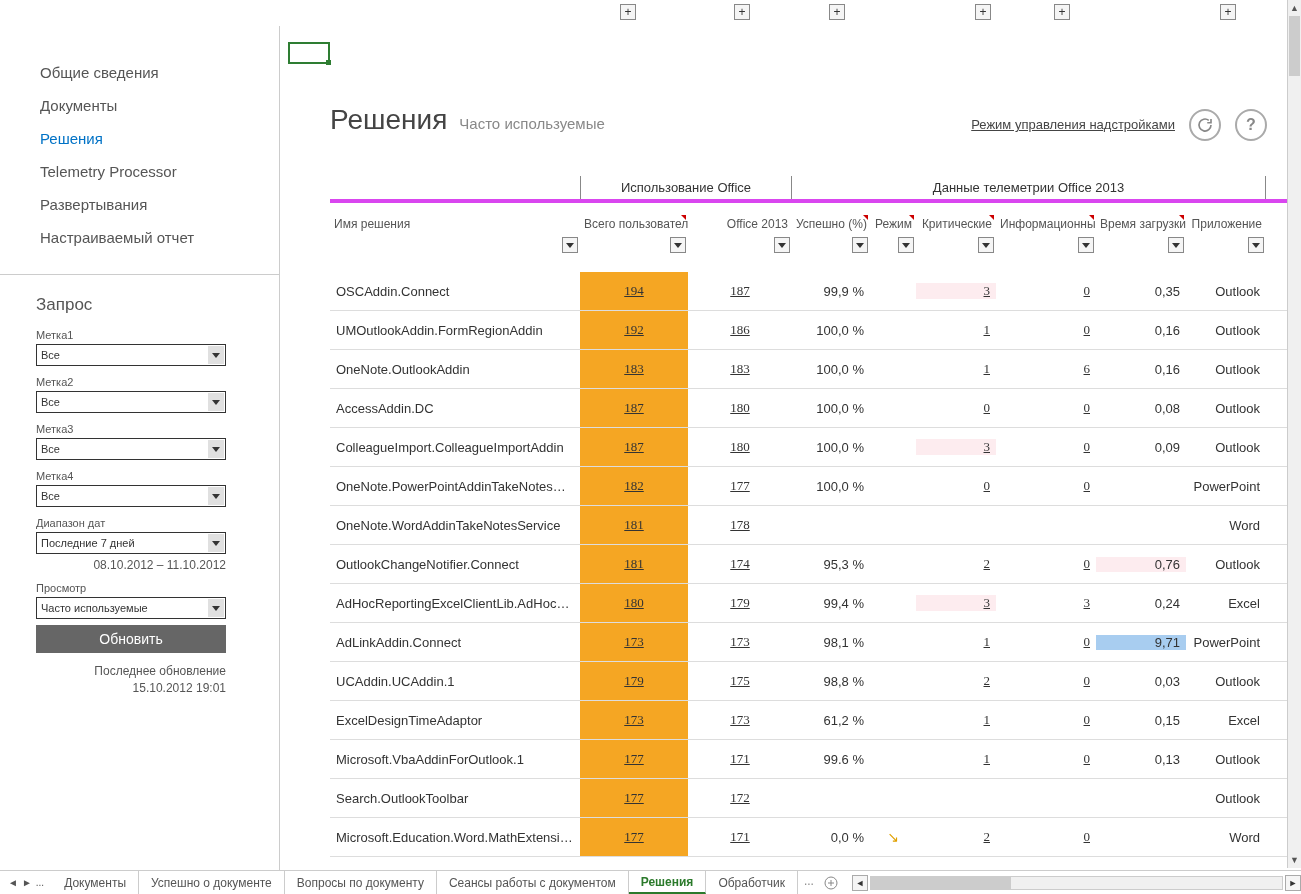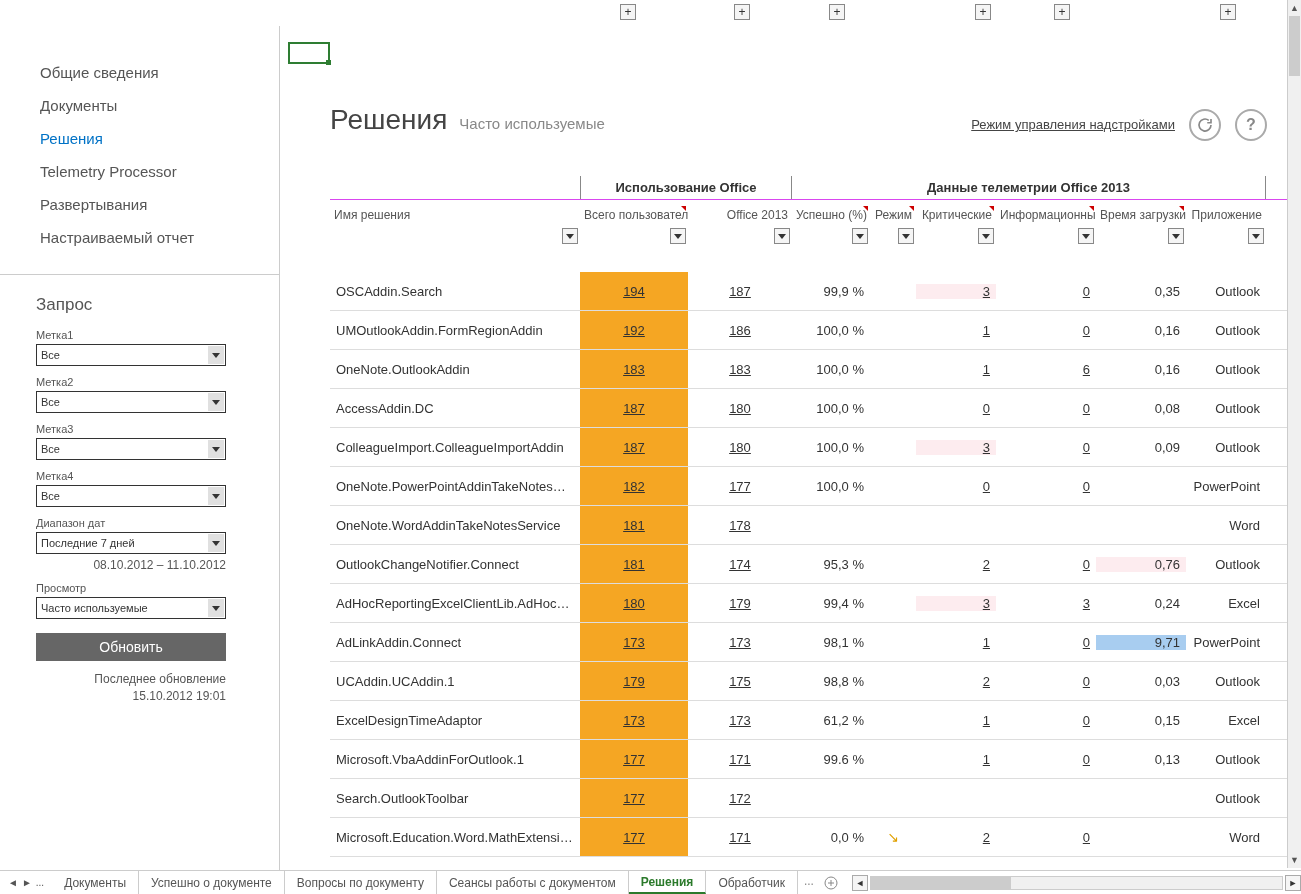--- a/index.html
+++ b/index.html
@@ -12,37 +12,37 @@
 .nav { padding: 30px 20px 20px 40px; }
 .nav-item { padding: 8px 0; font-size: 15px; color: #555; cursor: pointer; }
 .nav-item.active { color: #0072c6; }
 
 .query { border-top: 1px solid #ccc; padding: 20px 36px; }
 .query-title { font-size: 17px; color: #555; margin-bottom: 14px; }
 .q-label { font-size: 11px; color: #555; margin-bottom: 3px; margin-top: 10px; }
 .q-select { width: 190px; height: 22px; border: 1px solid #333; padding: 1px 4px; font-size: 11px; background: #fff; display: flex; align-items: center; justify-content: space-between; cursor: pointer; }
 .q-select .arrow { width: 16px; height: 18px; background: #e0e0e0; display: flex; align-items: center; justify-content: center; margin: -1px -3px -1px 0; }
 .date-range { font-size: 12px; color: #555; text-align: right; width: 190px; margin-top: 4px; }
-.refresh-btn { width: 190px; height: 28px; background: #666; color: #fff; border: none; font-size: 14px; margin-top: 14px; cursor: pointer; }
+.refresh-btn { width: 190px; height: 28px; background: #666; color: #fff; border: none; font-size: 14px; margin-top: 6px; cursor: pointer; }
 .last-update { text-align: right; width: 190px; font-size: 12px; color: #555; margin-top: 10px; line-height: 1.4; }
 
 .main { position: absolute; left: 282px; top: 26px; right: 14px; bottom: 26px; overflow: hidden; }
 .selbox { position: absolute; left: 6px; top: 16px; width: 42px; height: 22px; border: 2px solid #2e7d32; background: #fff; }
 .selbox::after { content:""; position:absolute; right:-3px; bottom:-3px; width:5px; height:5px; background:#2e7d32; }
 
 .title-row { padding: 78px 20px 10px 48px; display: flex; align-items: baseline; justify-content: space-between; }
 .title-left { display: flex; align-items: baseline; gap: 12px; }
 .page-title { font-size: 28px; color: #444; font-weight: 300; }
 .page-sub { font-size: 15px; color: #888; }
 .title-right { display: flex; align-items: center; gap: 14px; }
 .mode-link { font-size: 13px; color: #444; text-decoration: underline; cursor: pointer; }
 .circle-btn { width: 32px; height: 32px; border: 2px solid #aaa; border-radius: 50%; display: flex; align-items: center; justify-content: center; color: #888; font-size: 16px; cursor: pointer; font-weight: bold; }
 
 .tbl-wrap { position: absolute; top: 150px; left: 48px; right: 0; bottom: 0; overflow: hidden; }
-.grp-head { display: flex; border-bottom: 1px solid #d946ef; margin-bottom: 6px; font-weight: bold; }
+.grp-head { display: flex; border-bottom: 4px solid #d946ef; margin-bottom: 12px; }
 .grp-head .g { text-align: center; font-size: 13px; color: #333; padding: 4px 0; }
 .col-name { width: 250px; }
 .col-users { width: 108px; }
 .col-office { width: 104px; }
 .col-success { width: 78px; }
 .col-trend { width: 46px; }
 .col-crit { width: 80px; }
 .col-info { width: 100px; }
 .col-load { width: 90px; }
 .col-app { width: 80px; }
@@ -55,21 +55,21 @@
 .filter-row { display: flex; margin-top: 2px; }
 .filter-cell { display: flex; justify-content: flex-end; padding-right: 2px; }
 .filter-btn { width: 16px; height: 16px; border: 1px solid #888; background: #f5f5f5; display: flex; align-items: center; justify-content: center; cursor: pointer; }
 
 .data-rows { position: absolute; top: 96px; left: 0; right: 0; bottom: 0; overflow: hidden; }
 .row { display: flex; align-items: center; height: 39px; border-bottom: 1px solid #ddd; }
 .cell { padding: 0 6px; font-size: 13px; overflow: hidden; white-space: nowrap; text-overflow: ellipsis; }
 .cell.r { text-align: right; }
 .cell.c { text-align: center; }
 .hl { background: #f5a623; text-align: center; height: 100%; display: flex; align-items: center; justify-content: center; }
-.hl span, .cell a { text-decoration: underline; color: #333; }
+.hl span, .cell a { text-decoration: underline; color: #333; font-family: Liberation Serif, serif; }
 .pink { background: #fdecef; }
 .blue { background: #a8cdf0; }
 .cell a { cursor: pointer; }
 
 .vscroll { position: absolute; right: 0; top: 0; width: 14px; bottom: 26px; background: #f0f0f0; border-left: 1px solid #ccc; }
 .vscroll .up, .vscroll .down { height: 16px; display: flex; align-items: center; justify-content: center; cursor: pointer; font-size: 9px; color: #555; }
 .vscroll .thumb { position: absolute; top: 16px; left: 1px; right: 1px; height: 60px; background: #ccc; }
 
 .sheet-tabs { position: absolute; bottom: 0; left: 0; right: 0; height: 24px; background: #fff; border-top: 1px solid #ccc; display: flex; align-items: stretch; }
 .tab-nav { display: flex; align-items: center; gap: 4px; padding: 0 8px; }
@@ -251,21 +251,21 @@
         </div>
       <div class="filter-cell col-app">
           <div class="filter-btn">
             <span class="tri-down"></span>
           </div>
         </div>
     </div>
 
     <div class="data-rows" id="data-rows">
         <div class="row">
-          <div class="cell col-name">OSCAddin.Search</div>
+          <div class="cell col-name">OSCAddin.Connect</div>
           <div class="cell col-users hl">
             <span>194</span>
           </div>
           <div class="cell col-office c"><a>187</a></div>
           <div class="cell col-success r">99,9 %</div>
           <div class="cell col-trend c"></div>
           <div class="cell col-crit r pink"><a>3</a></div>
           <div class="cell col-info r"><a>0</a></div>
           <div class="cell col-load r">0,35</div>
           <div class="cell col-app r">Outlook</div>

